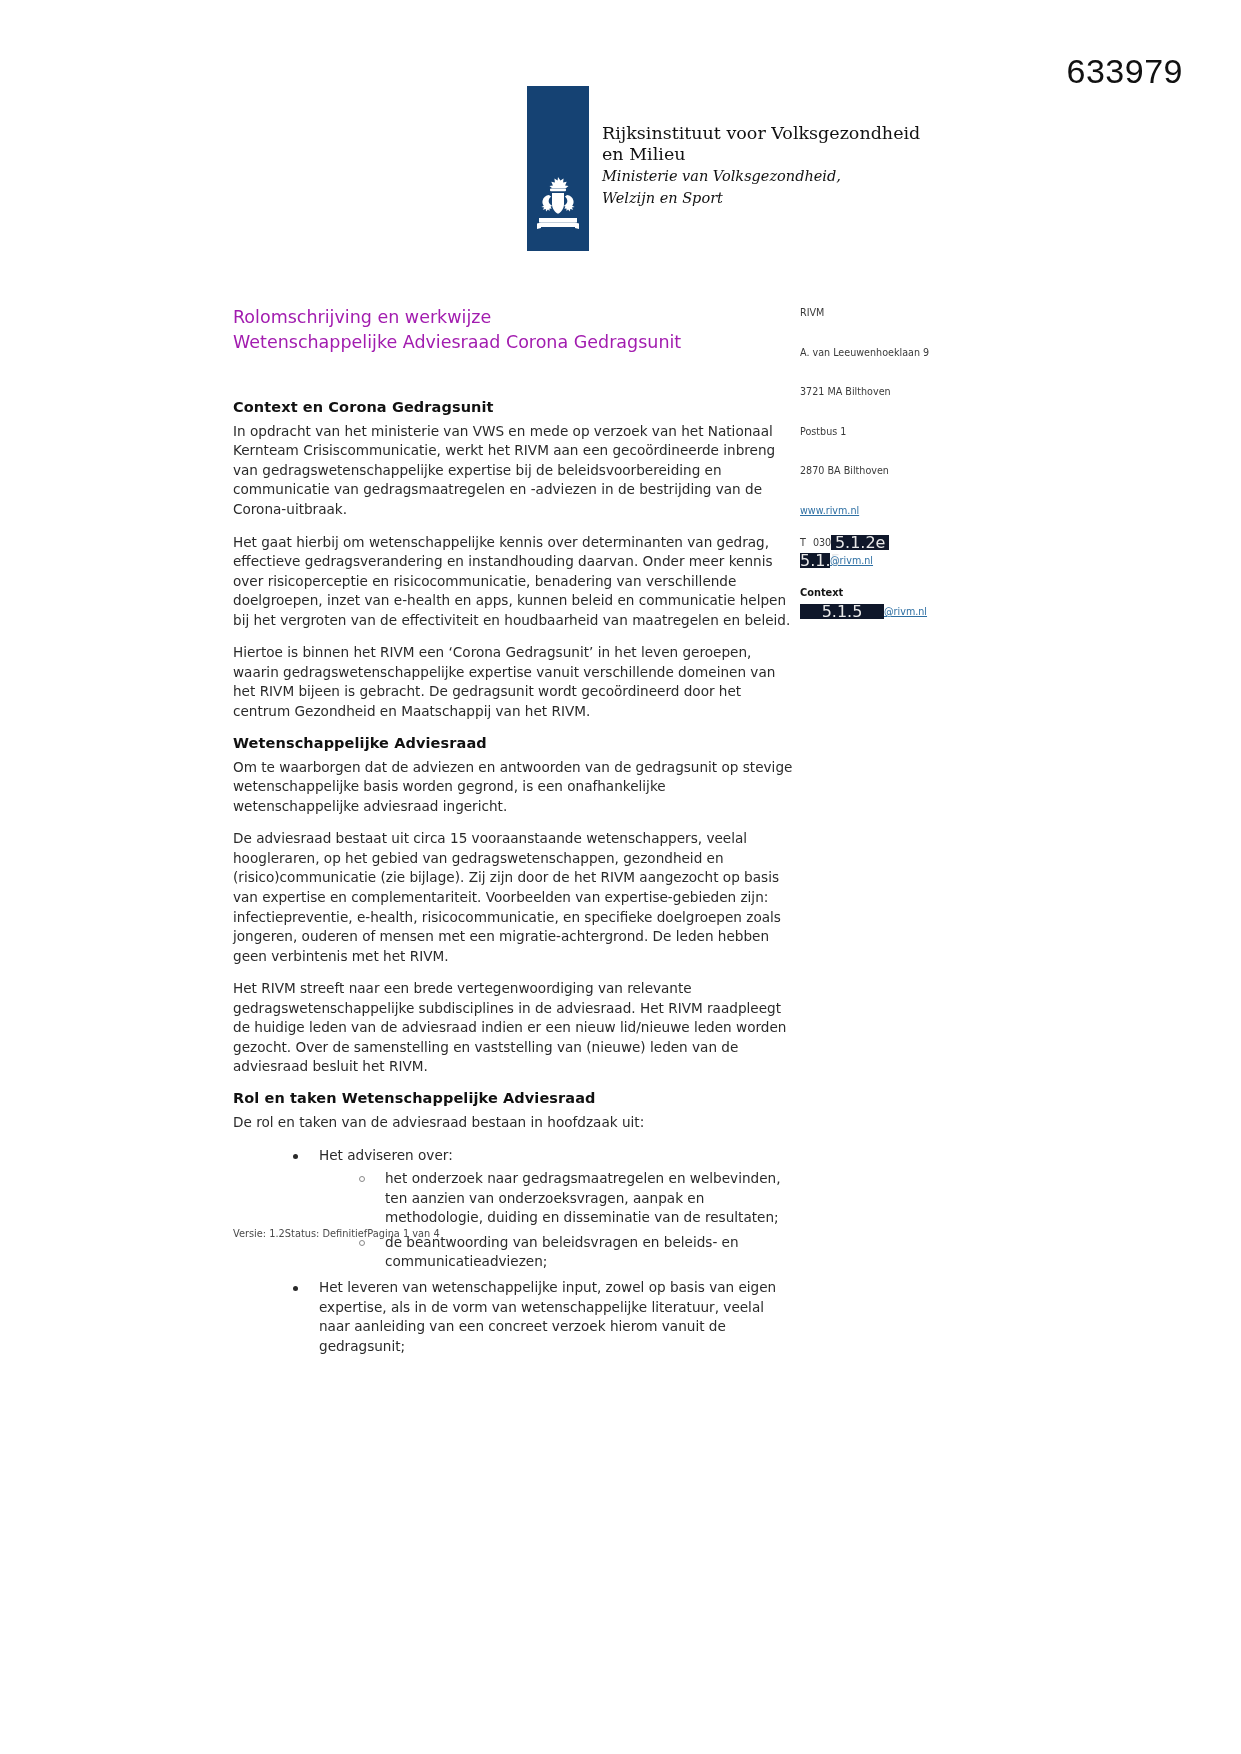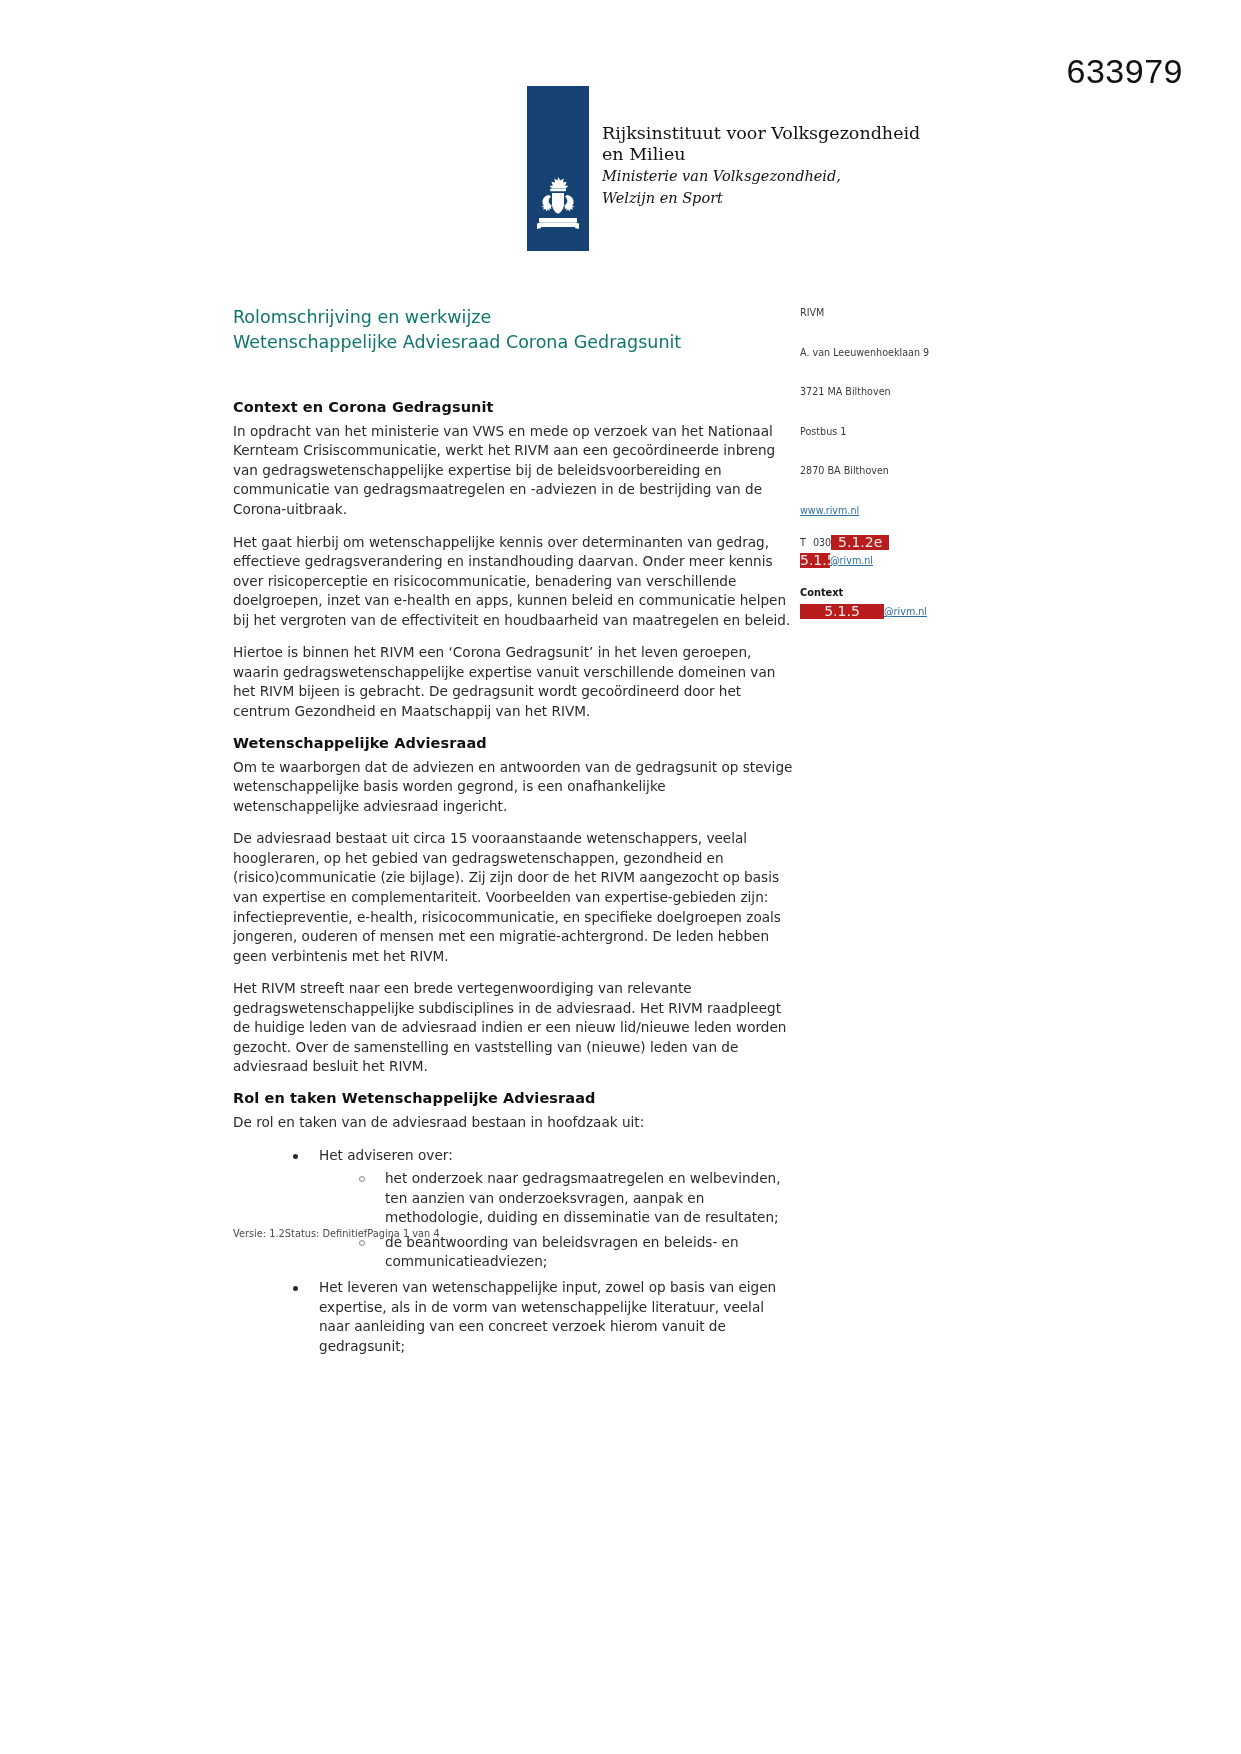--- a/index.html
+++ b/index.html
@@ -79,21 +79,21 @@
   .content {
     position: absolute;
     left: 233px;
     top: 305px;
     width: 560px;
   }
   .title-block {
     font-family: "DejaVu Sans", sans-serif;
     font-size: 17.5px;
     line-height: 1.42;
-    color: #0f766e;
+    color: #a21caf;
     margin-bottom: 44px;
   }
   h2.section {
     font-family: "DejaVu Sans", sans-serif;
     font-size: 14.5px;
     font-weight: bold;
     color: #111;
     margin: 0 0 7px 0;
     letter-spacing: 0.1px;
   }
@@ -183,24 +183,24 @@
   }
   .sb-gap { height: 17px; }
   .sb-phone-row {
     display: flex;
     align-items: center;
     white-space: nowrap;
   }
   .sb-phone-row .lbl { margin-right: 7px; }
   .redact {
     display: inline-block;
-    background: #b91c1c;
+    background: #0f172a;
     color: #e9e9e9;
     font-family: "DejaVu Sans", sans-serif;
-    font-size: 14px;
+    font-size: 16px;
     text-align: center;
     line-height: 15px;
     height: 15px;
     vertical-align: middle;
   }
   .redact-w1 { width: 58px; }
   .redact-w2 { width: 30px; }
   .redact-w3 { width: 84px; }
   .sb-mail-row {
     display: flex;

